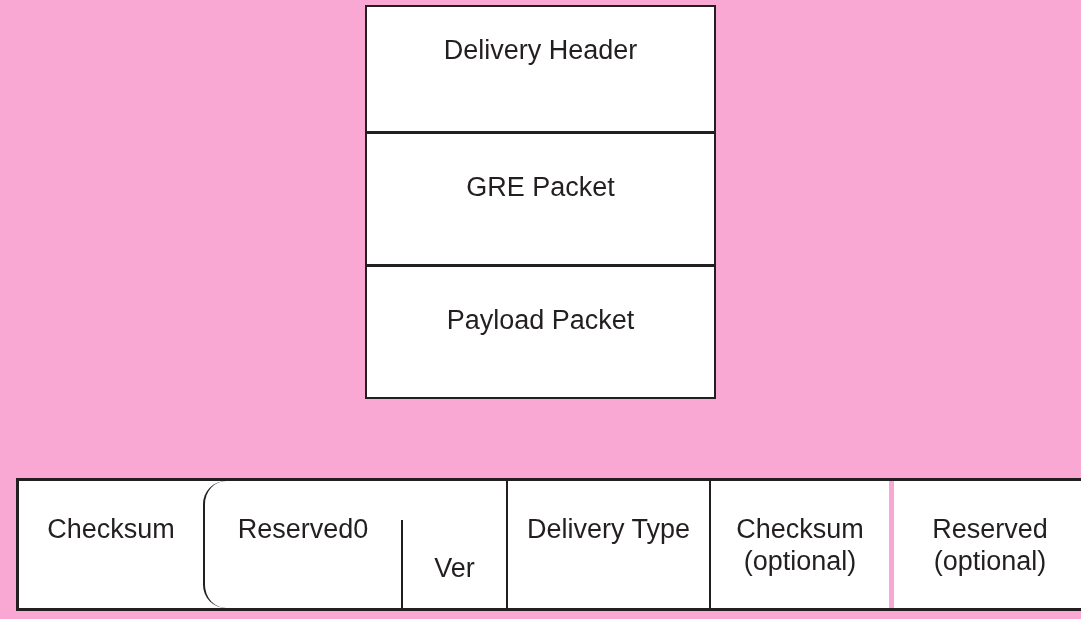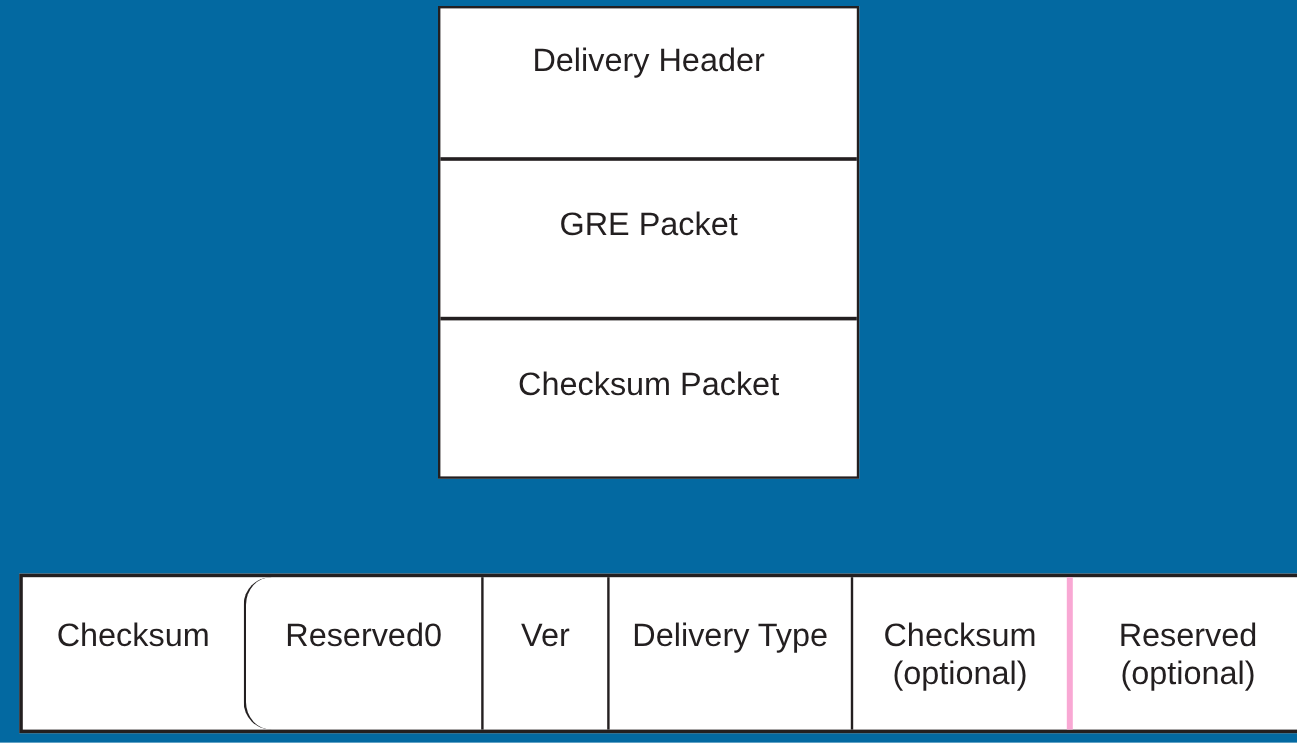--- a/index.html
+++ b/index.html
@@ -4,21 +4,21 @@
 <style>
   html, body {
     margin: 0;
     padding: 0;
     background: #ffffff;
   }
   .canvas {
     position: relative;
     width: 1081px;
     height: 619px;
-    background: #0369a1;
+    background: #f9a8d4;
     font-family: "Liberation Sans", sans-serif;
     color: #231f20;
     font-size: 27px;
     line-height: 1.2;
     overflow: hidden;
   }
 
   
   .stack {
     position: absolute;
@@ -70,21 +70,21 @@
     text-align: center;
   }
   .field-cell + .field-cell {
     border-left: 2px solid #231f20;
   }
   .field-cell.thick-left {
     border-left: 5px solid #f9a8d4;
   }
   .w1 { flex: 0 0 184px; }
   .w2 { flex: 0 0 198px; border-radius: 23px; }
-  .w3 { flex: 0 0 105px; }
+  .w3 { flex: 0 0 105px; margin-top: 39px; }
   .w4 { flex: 0 0 203px; }
   .w5 { flex: 0 0 180px; }
   .w6 { flex: 1 1 auto; }
 
   .label-line {
     display: block;
     white-space: nowrap;
   }
 </style>
 </head>
@@ -93,21 +93,21 @@
 <div class="canvas">
 
   <div class="stack">
     <div class="stack-box">
       <span class="label-line">Delivery Header</span>
     </div>
     <div class="stack-box">
       <span class="label-line">GRE Packet</span>
     </div>
     <div class="stack-box">
-      <span class="label-line">Checksum Packet</span>
+      <span class="label-line">Payload Packet</span>
     </div>
   </div>
 
   <div class="field-row">
 
     <div class="field-cell w1">
       <span class="label-line">Checksum</span>
     </div>
 
     <div class="field-cell w2">

